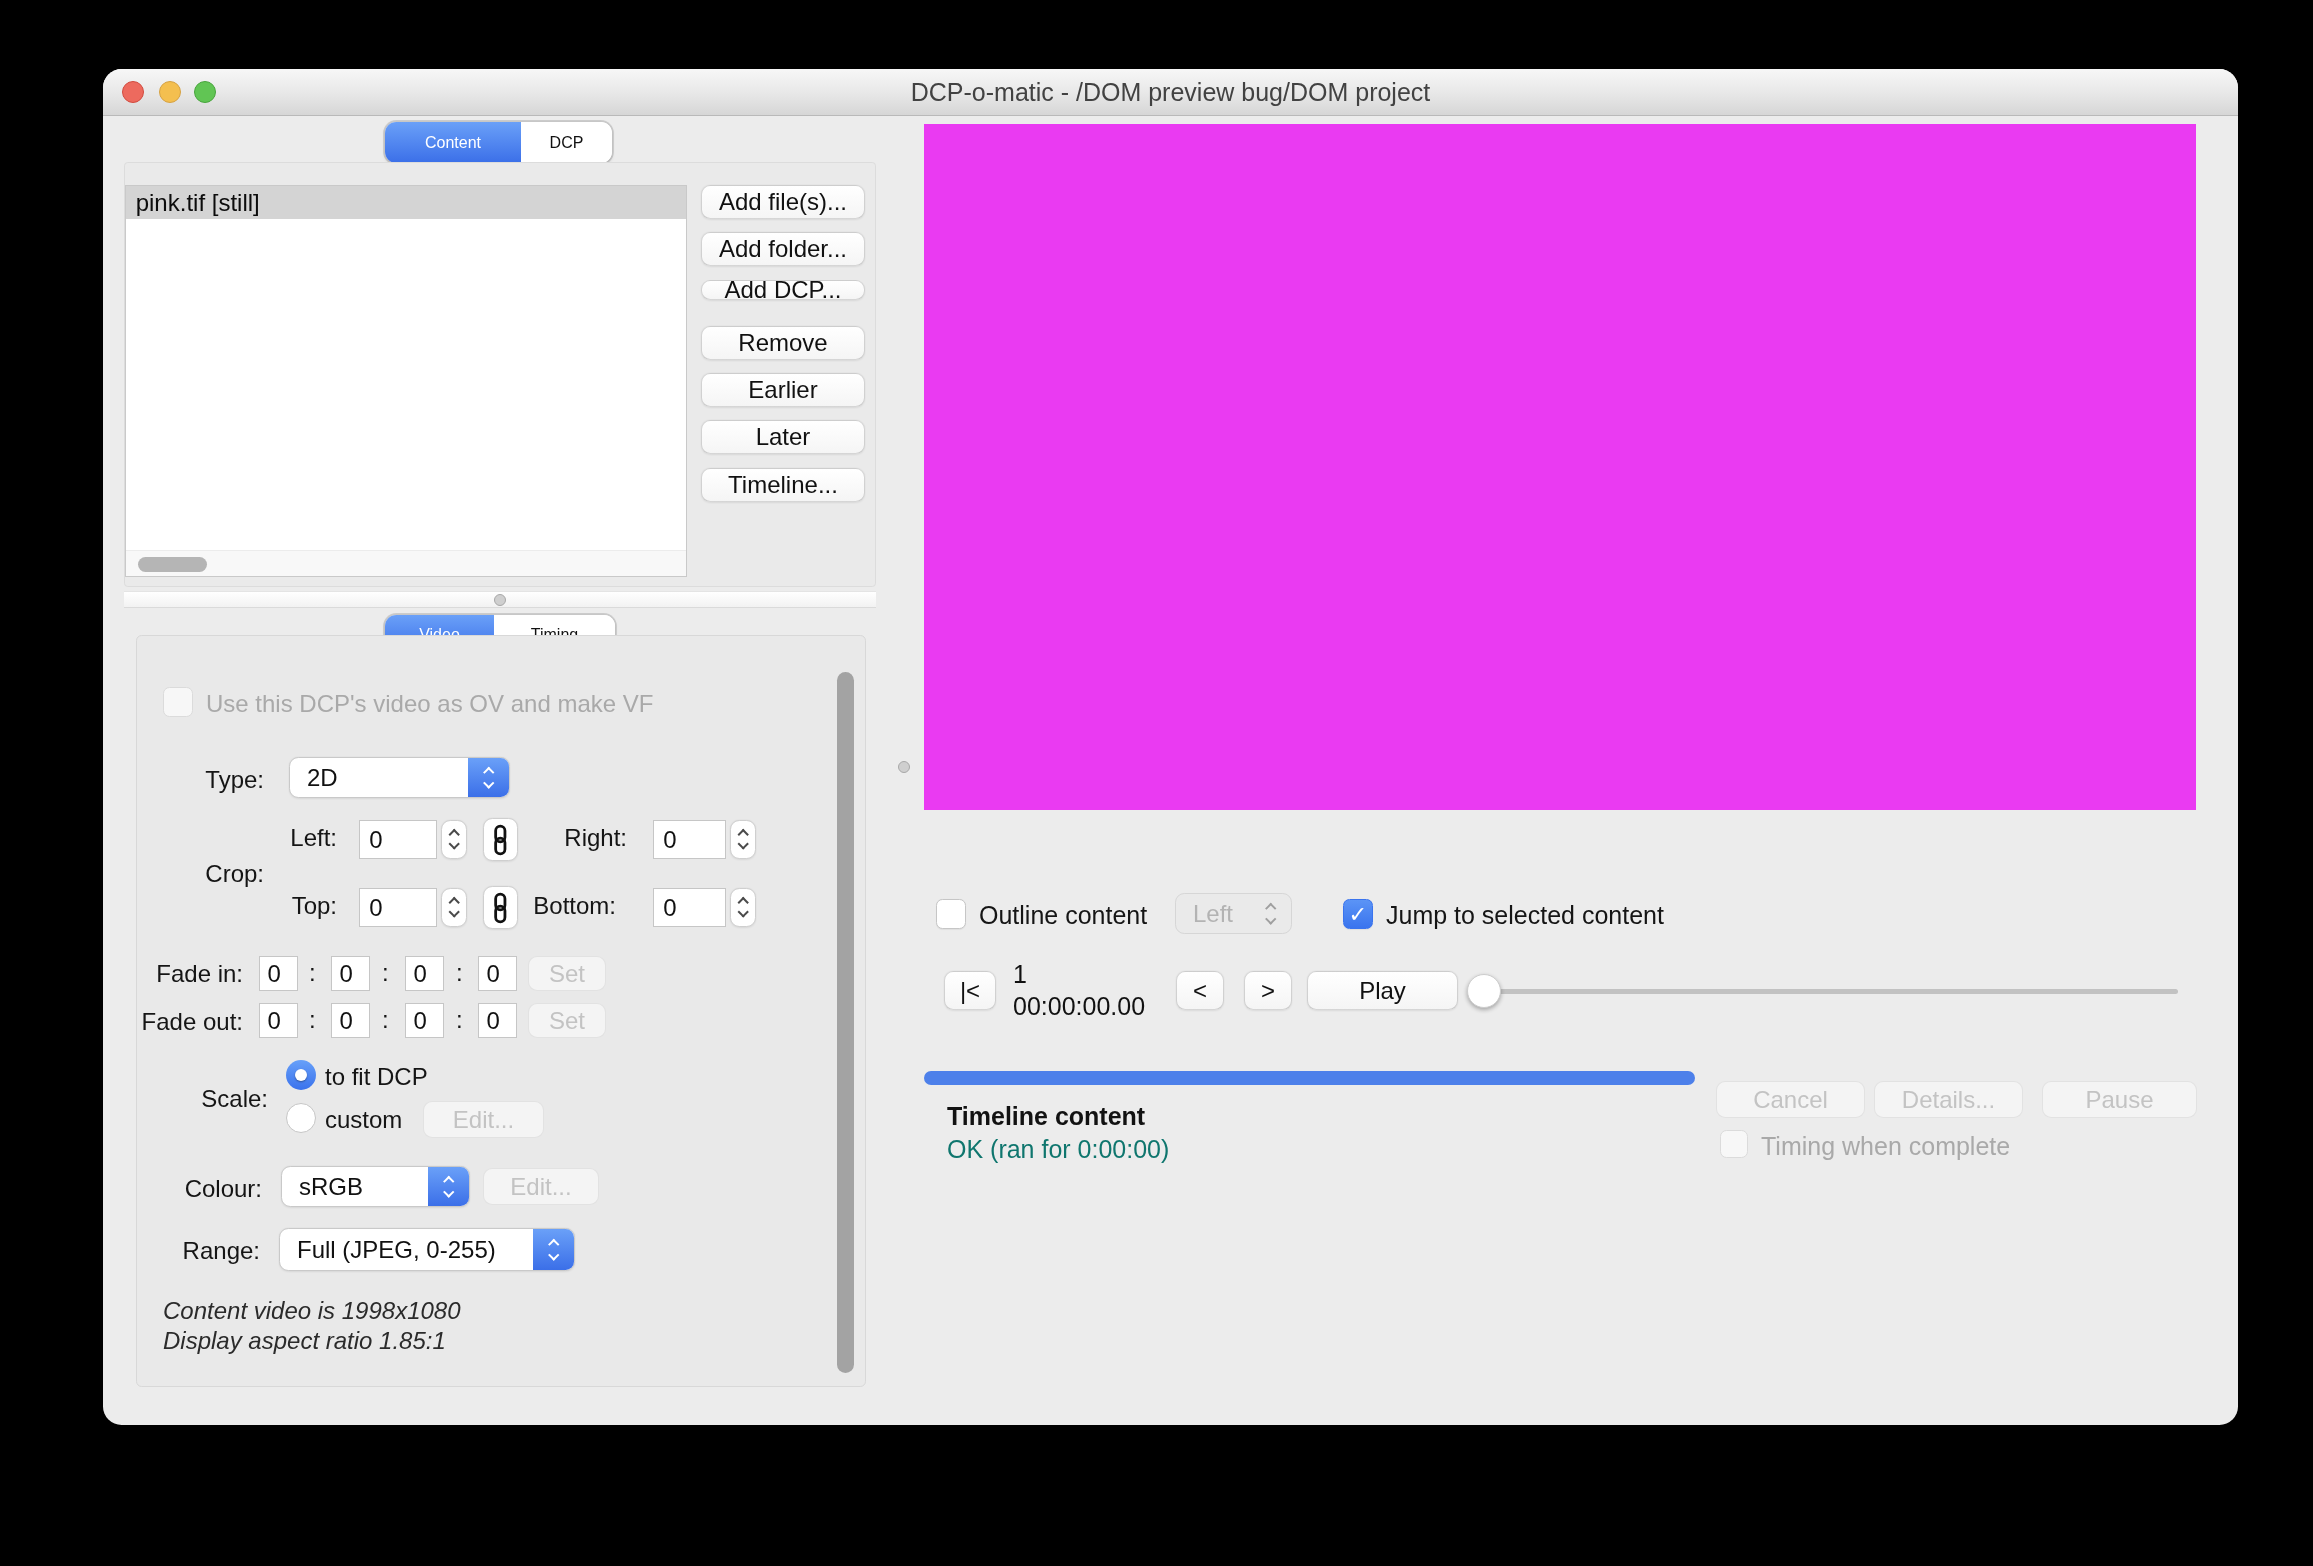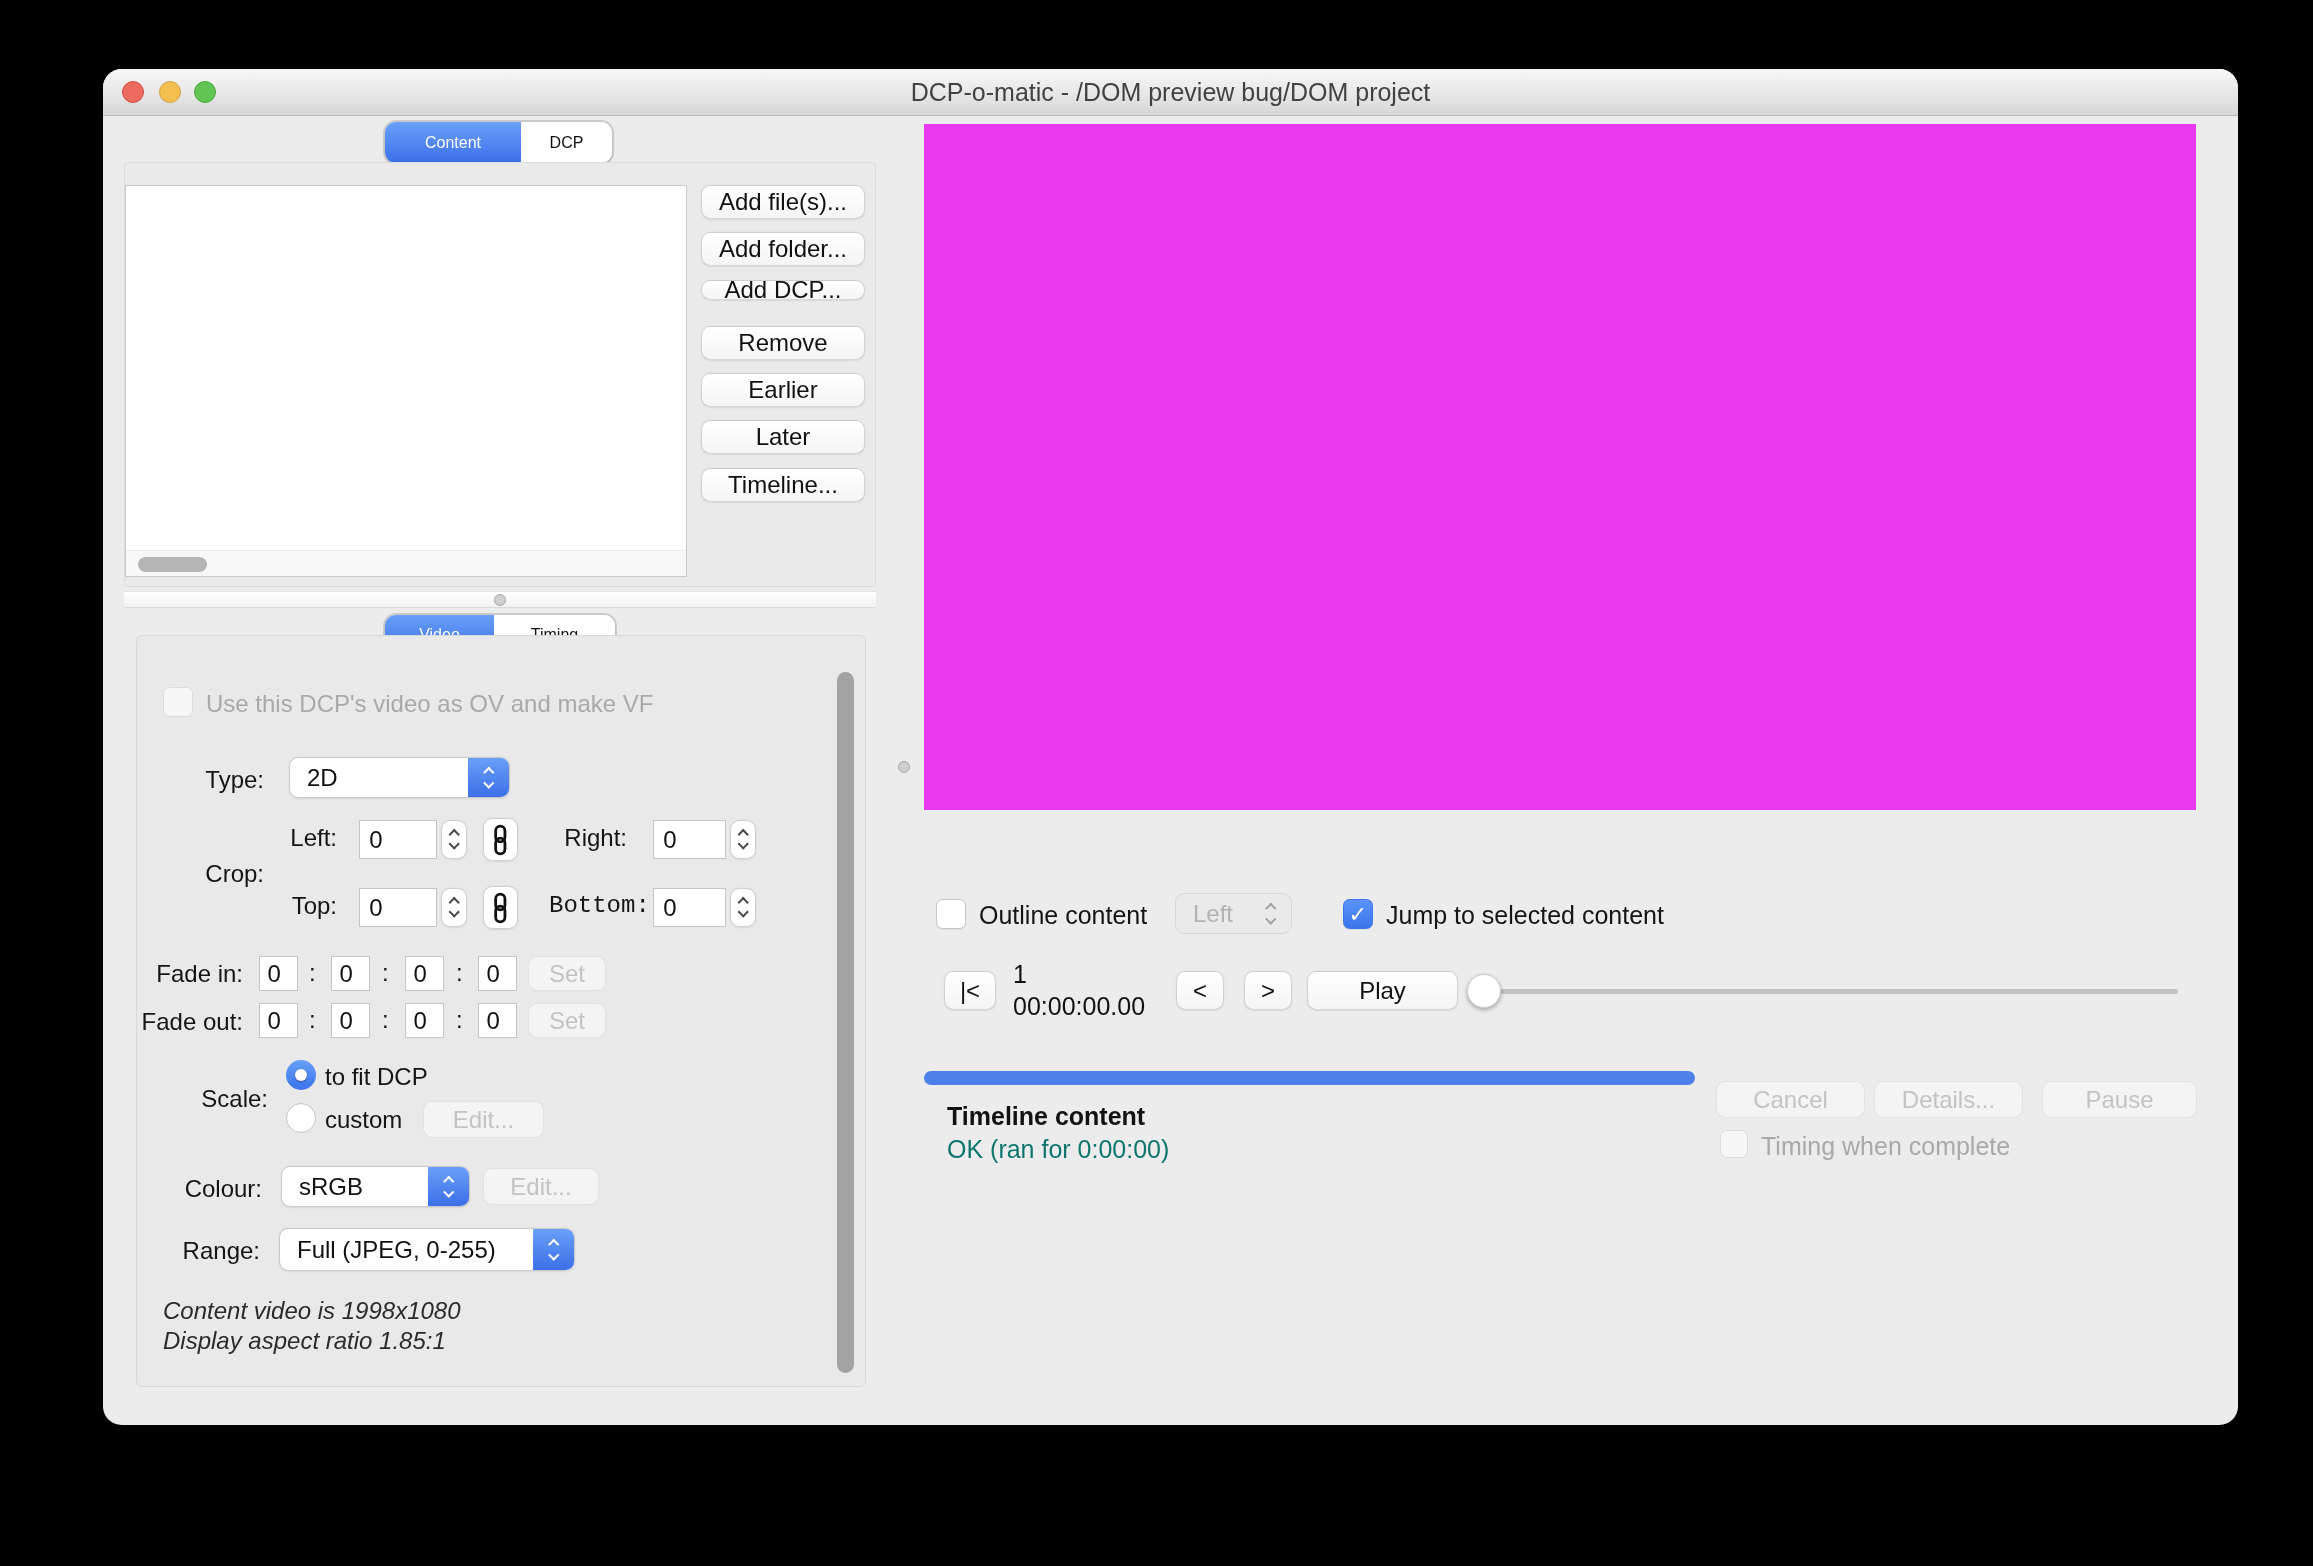--- a/index.html
+++ b/index.html
@@ -123,20 +123,21 @@
   </div>
 
   <div class="abs seg" style="left:282px; top:53px; height:41px;">
     <div class="s sel" style="width:136px;">Content</div>
     <div class="s" style="width:91px;border-radius:10px;">DCP</div>
   </div>
 
   <div class="abs contentbox" style="left:20.5px; top:93px; width:752px; height:425px;"></div>
 
   <div class="abs listbox" style="left:22.4px; top:116px; width:562px; height:392px;">
+    <div class="abs listrow">pink.tif [still]</div>
     <div class="abs hscroll">
       <div class="abs scroll-thumb-h"></div>
     </div>
   </div>
 
   <div class="abs btn" style="left:598px; top:116px; width:164px; height:34px;">Add file(s)...</div>
   <div class="abs btn" style="left:598px; top:163px; width:164px; height:34px;">Add folder...</div>
   <div class="abs btn" style="left:598px; top:211px; width:164px; height:20px;">Add DCP...</div>
   <div class="abs btn" style="left:598px; top:257px; width:164px; height:34px;">Remove</div>
   <div class="abs btn" style="left:598px; top:304px; width:164px; height:34px;">Earlier</div>
@@ -198,21 +199,21 @@
     <div class="abs stepper" style="left:304px; top:252px; width:26px; height:39px;">
         <span class="chev up"></span>
         <span class="chev down"></span>
       </div>
     <div class="abs linkbtn" style="left:346px; top:250px; width:35px; height:43px;">
       <svg width="18.6" height="32" viewBox="0 0 20 34">
         <rect x="5" y="2" width="10" height="17" rx="5" fill="none" stroke="#111" stroke-width="3"></rect>
         <rect x="5" y="15" width="10" height="17" rx="5" fill="none" stroke="#111" stroke-width="3"></rect>
       </svg>
     </div>
-    <div class="abs lbl r" style="left:412px; top:256px; width:99px;font-family:Liberation Mono, monospace;">Bottom:</div>
+    <div class="abs lbl r" style="left:380px; top:256px; width:99px;">Bottom:</div>
     <div class="abs" style="left:516px; top:252px; width:73px; height:39px;">
       <input class="field" value="0" style="">
     </div>
     <div class="abs stepper" style="left:593px; top:252px; width:26px; height:39px;">
         <span class="chev up"></span>
         <span class="chev down"></span>
       </div>
 
     <div class="abs lbl r" style="left:0px; top:324px; width:106px;">Fade in:</div>
     <div class="abs" style="left:122px; top:320px; width:39px; height:35px;"><input class="field" style="padding-left: 7.5px;" value="0"></div>

